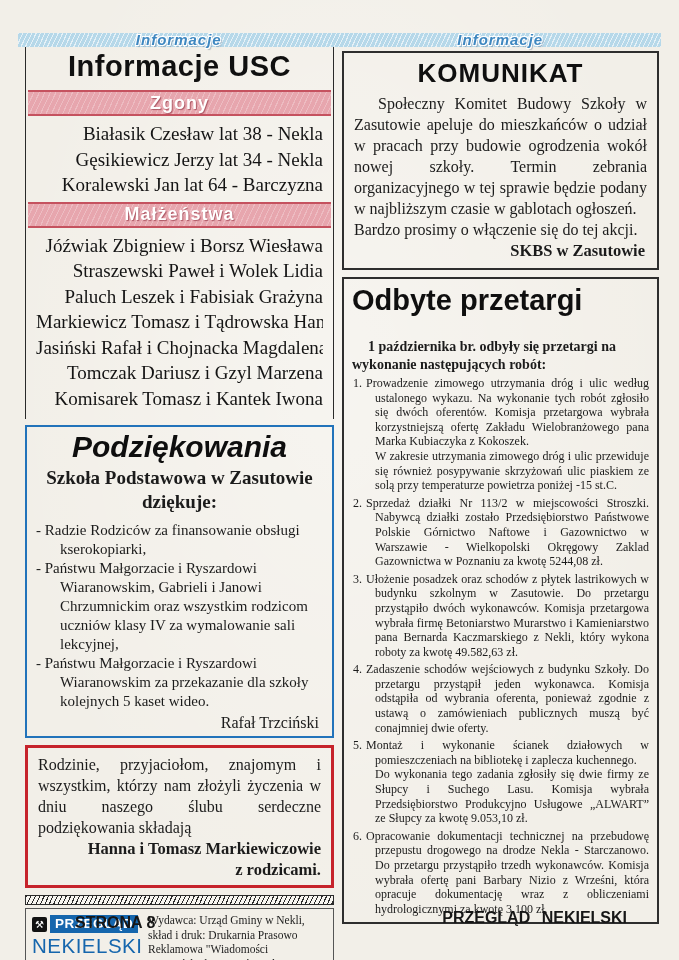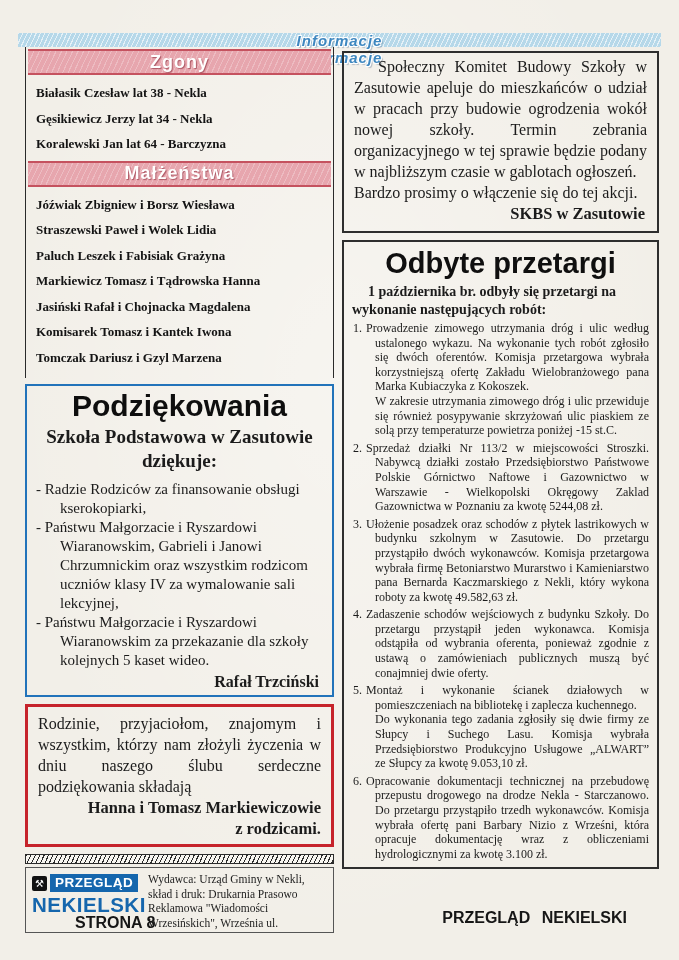--- a/index.html
+++ b/index.html
@@ -11,21 +11,20 @@
     color:#1b1b1b;
     overflow:hidden;
   }
 
   
   .banner-strip {
     position:absolute; left:18px; top:33px; width:643px; height:14px;
     background-color:#b6d8e9;
     background-image:repeating-linear-gradient(115deg, rgba(255,255,255,.65) 0 1px, rgba(255,255,255,0) 1px 4px);
     display:flex;
-    flex-direction:column;
   }
   .banner-half { flex:1; display:flex; justify-content:center; align-items:center; }
   .banner-label {
     font-family:"Liberation Sans", sans-serif;
     font-style:italic; font-weight:bold; font-size:15px; letter-spacing:1px;
     color:#3e87c0; transform:translateY(-1px);
     text-shadow:-1px -1px 0 #fff, 1px -1px 0 #fff, -1px 1px 0 #fff, 1px 1px 0 #fff, 2px 2px 1px rgba(60,90,120,.35);
   }
 
   
@@ -42,33 +41,33 @@
     background-image:repeating-linear-gradient(115deg, rgba(255,255,255,.25) 0 1px, rgba(255,255,255,0) 1px 5px);
     border-top:2px solid #c5525f; border-bottom:2px solid #c5525f;
     display:flex; align-items:center; justify-content:center;
   }
   .band-label {
     font-family:"Liberation Sans", sans-serif; font-weight:bold; font-size:18px;
     color:#ffffff; letter-spacing:1px; text-shadow:1px 1px 1px rgba(140,45,60,.65);
   }
   .usc-list { list-style:none; margin:5px 0 4px; padding:0; }
   .usc-list li {
-    font-weight:bold; font-size:13px; line-height:25.5px;
-    white-space:nowrap; overflow:hidden; color:#141414;
+    font-weight:normal; font-size:19px; line-height:25.5px;
+    white-space:nowrap; overflow:hidden; color:#141414;text-align:right;
   }
 
   .podz-box { border:2px solid #2273ba; margin-top:6px; padding:2px 9px 4px; }
   .podz-title {
     font-family:"Liberation Sans", sans-serif; font-weight:bold; font-size:30px;
-    text-align:center; margin:1px 0 2px; color:#0e0e0e;
+    text-align:center; margin:1px 0 2px; color:#0e0e0e;font-style:italic;
   }
   .podz-sub { font-weight:bold; font-size:19px; line-height:24px; text-align:center; }
   .podz-items { margin-top:7px; }
   .podz-item { margin:0; font-size:15px; line-height:19px; padding-left:24px; text-indent:-24px; }
-  .podz-sig { text-align:right; font-weight:bold; font-size:16px; margin-top:3px; padding-right:4px; }
+  .podz-sig { text-align:right; font-weight:normal; font-size:16px; margin-top:3px; padding-right:4px; }
 
   .red-box { border:3px solid #c6232b; margin-top:7px; padding:6px 10px 5px; }
   .red-box .slub-body { margin:0; font-size:16px; line-height:21px; text-align:justify; }
   .slub-sig { text-align:right; font-weight:bold; font-size:16.5px; line-height:21px; }
 
   .hatch-band {
     margin-top:7px; height:8px;
     border:1px solid #2b2b2b;
     background-color:#f8f6f1;
     background-image:repeating-linear-gradient(115deg, #2b2b2b 0 1px, rgba(0,0,0,0) 1px 4px);
@@ -83,21 +82,21 @@
   .crest {
     width:15px; height:15px; background:#111; border-radius:2px;
     color:#fff; font-size:10px; line-height:15px; text-align:center; flex:0 0 auto;
     font-family:"DejaVu Sans", sans-serif;
   }
   .logo-top {
     background:#1566ad; color:#fff; font-family:"Liberation Sans", sans-serif;
     font-weight:bold; font-size:13.5px; padding:1px 5px 2px; letter-spacing:.5px;
   }
   .logo-bottom {
-    color:#1566ad; font-family:"Liberation Sans", sans-serif; font-weight:bold;
+    color:#1566ad; font-family:"Liberation Sans", sans-serif; font-weight:normal;
     font-size:20.5px; letter-spacing:.5px; margin-top:1px;
   }
   .publisher { font-size:11.5px; line-height:14.5px; color:#1d1d1d; flex:1; }
 
   .strona-label {
     position:absolute; left:75px; top:914px;
     font-family:"Liberation Sans", sans-serif; font-weight:bold; font-size:16px; color:#161616;
   }
   .brand-label {
     position:absolute; right:52px; top:909px;
@@ -113,21 +112,21 @@
     font-family:"Liberation Sans", sans-serif; font-weight:bold; font-size:26px;
     text-align:center; letter-spacing:1px; margin:2px 0 4px; color:#0f0f0f;
   }
   .kom-body { margin:0; font-size:16px; line-height:21px; text-align:justify; text-indent:24px; }
   .kom-body2 { margin:0; font-size:16px; line-height:21px; }
   .kom-sig { text-align:right; font-weight:bold; font-size:16.5px; line-height:22px; padding-right:2px; }
 
   .prz-box { border:2px solid #2e2e2e; margin-top:7px; padding:3px 8px 6px; }
   .prz-title {
     font-family:"Liberation Sans", sans-serif; font-weight:bold; font-size:29px;
-    text-align:center; margin:2px 0 3px; color:#0f0f0f;
+    margin:2px 0 21px; color:#0f0f0f;
   }
   .prz-intro { font-weight:bold; font-size:14px; line-height:17.5px; text-indent:16px; margin:2px 0 2px; }
   .prz-item { position:relative; padding-left:23px; margin-top:3px; font-size:12px; line-height:14.6px; }
   .prz-num { position:absolute; left:1px; top:0; }
   .prz-item p { margin:0; text-align:justify; }
   .prz-item p.first { text-indent:-9px; }
 </style>
 </head>
 <body>
 
@@ -138,41 +137,42 @@
       <span class="banner-label">Informacje</span>
     </div>
     <div class="banner-half">
       <span class="banner-label">Informacje</span>
     </div>
   </div>
 
   <div class="left-col">
 
     <div class="usc-box">
+      <div class="usc-title">Informacje USC</div>
 
       <div class="pink-band">
         <span class="band-label">Zgony</span>
       </div>
       <ul class="usc-list">
         <li>Białasik Czesław lat 38 - Nekla</li>
         <li>Gęsikiewicz Jerzy lat 34 - Nekla</li>
         <li>Koralewski Jan lat 64 - Barczyzna</li>
       </ul>
 
       <div class="pink-band">
         <span class="band-label">Małżeństwa</span>
       </div>
       <ul class="usc-list">
         <li>Jóźwiak Zbigniew i Borsz Wiesława</li>
         <li>Straszewski Paweł i Wolek Lidia</li>
         <li>Paluch Leszek i Fabisiak Grażyna</li>
         <li>Markiewicz Tomasz i Tądrowska Hanna</li>
         <li>Jasiński Rafał i Chojnacka Magdalena</li>
+        <li>Tomczak Dariusz i Gzyl Marzena</li>
         <li>Komisarek Tomasz i Kantek Iwona</li>
-        <li>Tomczak Dariusz i Gzyl Marzena</li>
       </ul>
     </div>
 
     <div class="podz-box">
       <div class="podz-title">Podziękowania</div>
       <div class="podz-sub">
         <div>Szkoła Podstawowa w Zasutowie</div>
         <div>dziękuje:</div>
       </div>
       <div class="podz-items">
@@ -200,20 +200,21 @@
         <div class="logo-bottom">NEKIELSKI</div>
       </div>
       <div class="publisher">Wydawca: Urząd Gminy w Nekli, skład i druk: Drukarnia Prasowo Reklamowa "Wiadomości Wrzesińskich", Września ul. Czerniejewska 13, tel. 366-273</div>
     </div>
 
   </div>
 
   <div class="right-col">
 
     <div class="kom-box">
+      <div class="kom-title">KOMUNIKAT</div>
       <p class="kom-body">Społeczny Komitet Budowy Szkoły w Zasutowie apeluje do mieszkańców o udział w pracach przy budowie ogrodzenia wokół nowej szkoły. Termin zebrania organizacyjnego w tej sprawie będzie podany w najbliższym czasie w gablotach ogłoszeń.</p>
       <p class="kom-body2">Bardzo prosimy o włączenie się do tej akcji.</p>
       <div class="kom-sig">SKBS w Zasutowie</div>
     </div>
 
     <div class="prz-box">
       <div class="prz-title">Odbyte przetargi</div>
       <p class="prz-intro">1 października br. odbyły się przetargi na wykonanie następujących robót:</p>
 
       <div class="prz-item">

